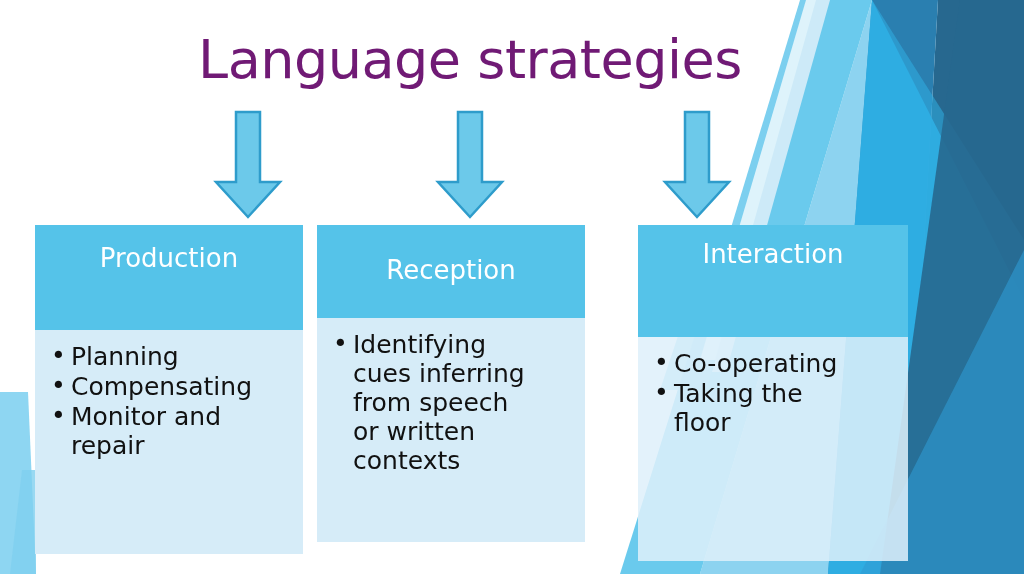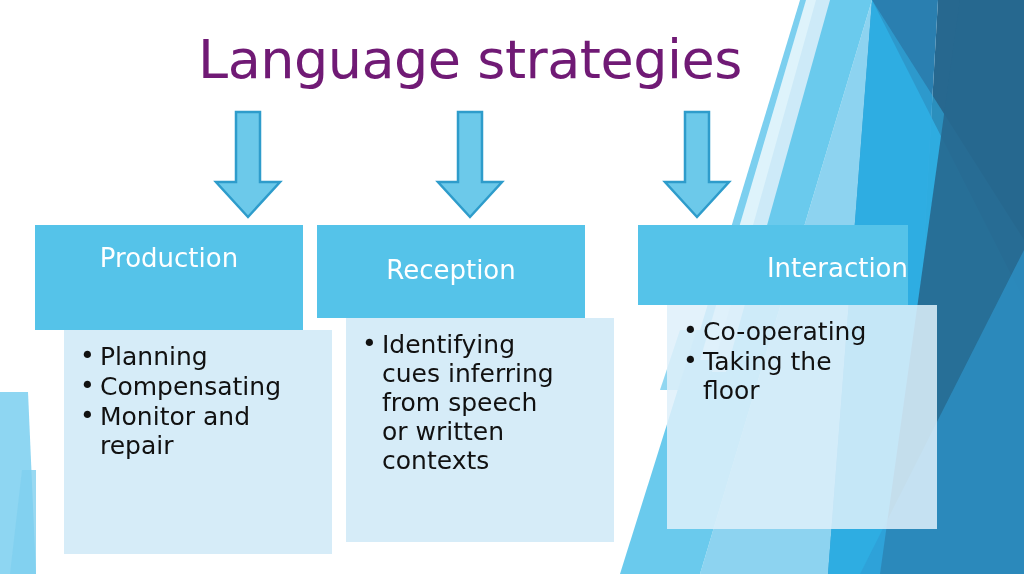--- a/index.html
+++ b/index.html
@@ -58,21 +58,20 @@
     font-size: 26px;
     font-weight: 400;
     text-align: center;
     box-sizing: border-box;
     overflow: hidden;
   }
   .col-body {
     background: #D6ECF8;
     box-sizing: border-box;
     padding: 12px 10px 10px 10px;
-    margin-left: 29px;
   }
   .col-body.translucent {
     background: rgba(222, 240, 250, 0.86);
   }
   ul.bullets {
     list-style: none;
     margin: 0;
     padding: 0;
   }
   ul.bullets li {
@@ -97,21 +96,21 @@
   
   #col-production { left: 35px; width: 268px; }
   #col-production .col-header { width: 268px; height: 105px; padding-top: 18px; }
   #col-production .col-body   { width: 268px; height: 224px; }
 
   #col-reception { left: 317px; width: 312px; }
   #col-reception .col-header { width: 268px; height: 93px; padding-top: 30px; }
   #col-reception .col-body   { width: 268px; height: 224px; }
 
   #col-interaction { left: 638px; width: 270px; }
-  #col-interaction .col-header { width: 270px; height: 80px; padding-top: 28px; text-align: right; }
+  #col-interaction .col-header { width: 270px; height: 112px; padding-top: 14px; }
   #col-interaction .col-body   { width: 270px; height: 224px; }
 
   
   #arrow-production  { left: 212px; top: 110px; }
   #arrow-reception   { left: 434px; top: 110px; }
   #arrow-interaction { left: 661px; top: 110px; }
 </style>
 </head>
 <body>
 

